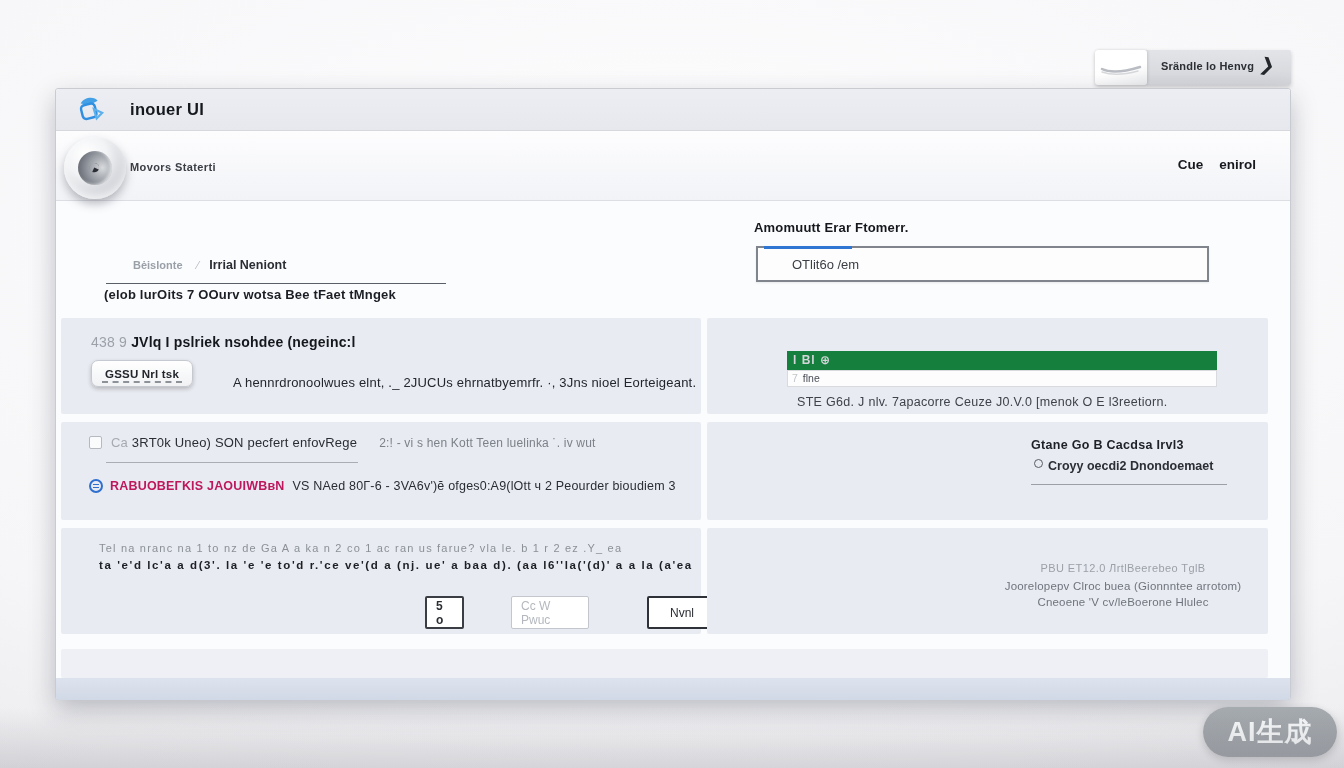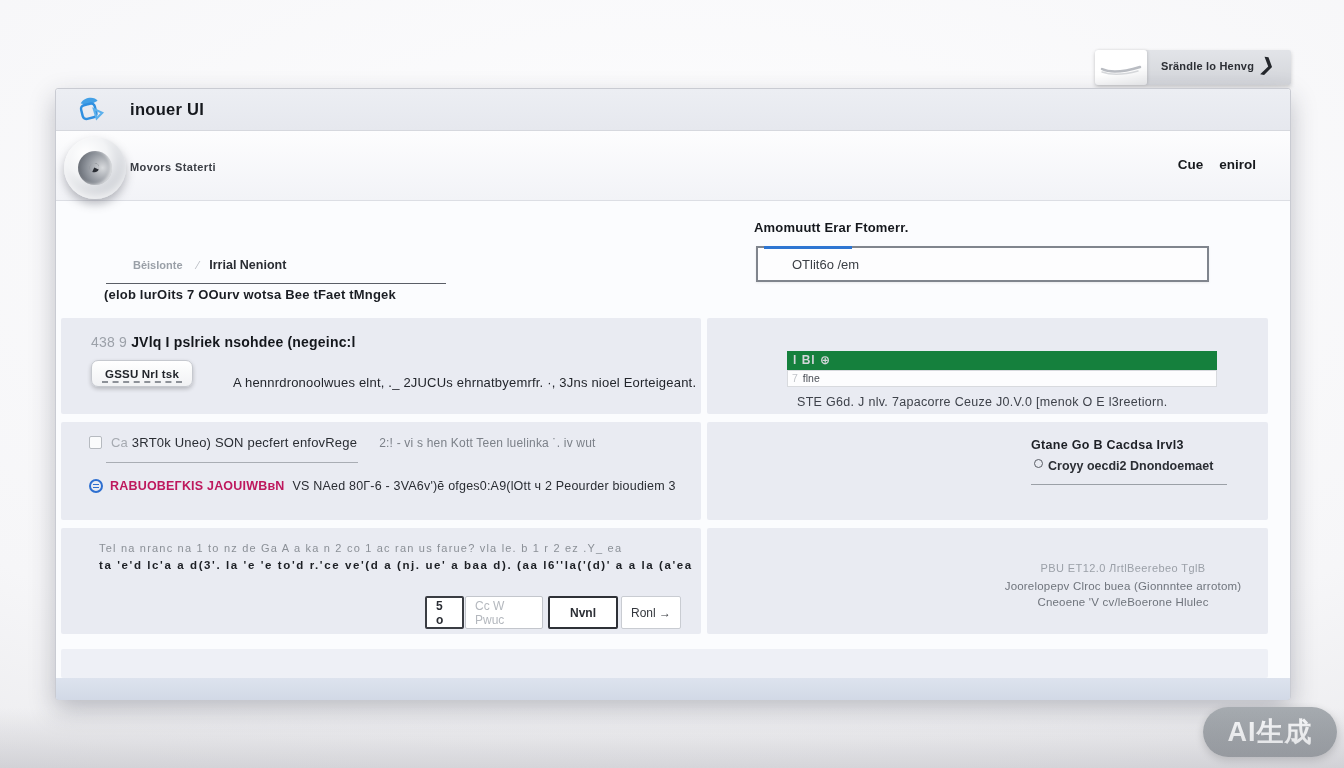--- a/index.html
+++ b/index.html
@@ -135,26 +135,26 @@
 
   
   .s2r-line1{ position:absolute; left:324px; top:16px; font-size:12.5px; font-weight:bold; color:#1d2026; letter-spacing:.3px; }
   .s2r-line2{ position:absolute; left:327px; top:37px; font-size:12.5px; font-weight:bold; color:#2b2e34; display:flex; align-items:flex-start; }
   .radio{ width:9px; height:9px; border:1.5px solid #5a5e66; border-radius:50%; margin-right:5px; }
   .s2r-underline{ position:absolute; left:324px; top:62px; width:196px; height:1px; background:#9ba0a7; }
 
   
   .s3l-line1{ position:absolute; left:38px; top:14px; font-size:11px; color:#8b9097; letter-spacing:1.2px; white-space:nowrap; }
   .s3l-line2{ position:absolute; left:38px; top:31px; font-size:11.5px; font-weight:bold; color:#1c1f24; letter-spacing:1.6px; white-space:nowrap; }
-  .btn-row{ position:absolute; left:364px; top:68px; display:flex; }
+  .btn-row{ position:absolute; left:364px; top:68px; display:flex;gap:46px; }
   .btn{ height:33px; background:#fff; display:flex; align-items:center; justify-content:center;
         font-size:12px; color:#2b2e34; border:1px solid #c9ccd2; border-radius:2px; padding:0 9px; }
   .btn.b1{ width:39px; border:2px solid #3a3d43; font-weight:bold; }
   .btn.b2{ width:78px; color:#b4b8be; border:1px solid #c3c6cc; margin-left:1px; }
-  .btn.b3{ width:70px; border:2px solid #2e3137; font-weight:bold; margin-left:5px; }
+  .btn.b3{ width:70px; border:2px solid #2e3137; font-weight:normal; margin-left:12px; }
   .btn.b4{ width:60px; margin-left:3px; color:#33363c; }
 
   
   .s3r-block{ position:absolute; left:266px; top:34px; width:300px; text-align:center; }
   .s3r-block .l1{ font-size:11px; color:#9ba0a8; letter-spacing:.4px; margin-bottom:6px; }
   .s3r-block .l2{ font-size:11.5px; color:#6f747c; letter-spacing:.2px; margin-bottom:4px; }
   .s3r-block .l3{ font-size:11.5px; color:#6f747c; letter-spacing:.2px; }
 
   
   .watermark{

